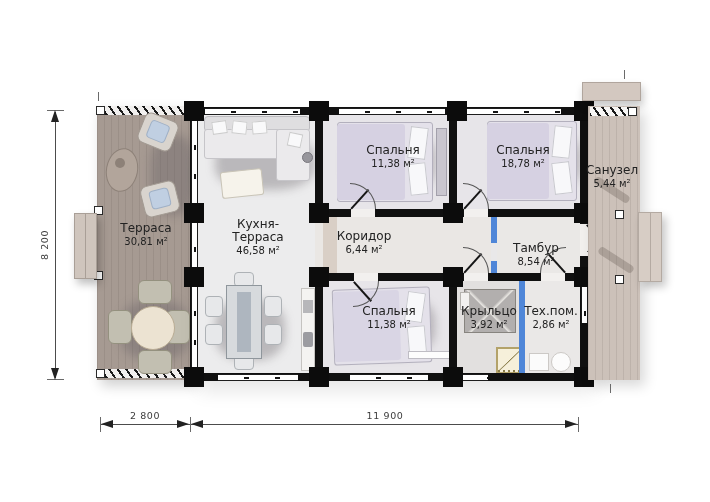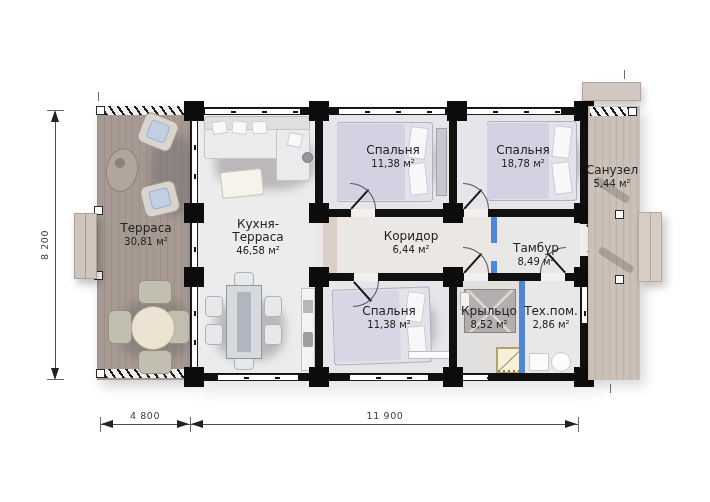--- a/index.html
+++ b/index.html
@@ -262,35 +262,35 @@
     <div class="rarea">11,38 м²</div>
   </div>
   <div class="rlabel" style="left:523px;top:144px;">
     <div class="rname">Спальня</div>
     <div class="rarea">18,78 м²</div>
   </div>
   <div class="rlabel" style="left:612px;top:164px;">
     <div class="rname">Санузел</div>
     <div class="rarea">5,44 м²</div>
   </div>
-  <div class="rlabel" style="left:411px;top:230px;">
+  <div class="rlabel" style="left:364px;top:230px;">
     <div class="rname">Коридор</div>
     <div class="rarea">6,44 м²</div>
   </div>
   <div class="rlabel" style="left:536px;top:242px;">
     <div class="rname">Тамбур</div>
-    <div class="rarea">8,49 м²</div>
+    <div class="rarea">8,54 м²</div>
   </div>
   <div class="rlabel" style="left:389px;top:305px;">
     <div class="rname">Спальня</div>
     <div class="rarea">11,38 м²</div>
   </div>
   <div class="rlabel" style="left:489px;top:305px;">
     <div class="rname">Крыльцо</div>
-    <div class="rarea">8,52 м²</div>
+    <div class="rarea">3,92 м²</div>
   </div>
   <div class="rlabel" style="left:551px;top:305px;">
     <div class="rname">Тех.пом.</div>
     <div class="rarea">2,86 м²</div>
   </div>
 
   <div class="dline" style="left:55px;top:112px;width:1px;height:266px;"></div>
   <div class="dtick" style="left:47px;top:110px;width:17px;height:1px;"></div>
   <div class="dtick" style="left:47px;top:379px;width:17px;height:1px;"></div>
   <div class="arr" style="left:51px;top:110px;border-width:0 4.5px 12px 4.5px;border-color:transparent transparent #222 transparent;"></div>
@@ -298,16 +298,16 @@
   <div class="dimtext" style="left:44px;top:245px;transform:translate(-50%,-50%) rotate(-90deg);">8 200</div>
 
   <div class="dline" style="left:100px;top:424px;width:478px;height:1px;"></div>
   <div class="dtick" style="left:100px;top:417px;width:1px;height:15px;"></div>
   <div class="dtick" style="left:190px;top:417px;width:1px;height:15px;"></div>
   <div class="dtick" style="left:578px;top:417px;width:1px;height:15px;"></div>
   <div class="arr" style="left:101px;top:420px;border-width:4.5px 12px 4.5px 0;border-color:transparent #222 transparent transparent;"></div>
   <div class="arr" style="left:177px;top:420px;border-width:4.5px 0 4.5px 12px;border-color:transparent transparent transparent #222;"></div>
   <div class="arr" style="left:191px;top:420px;border-width:4.5px 12px 4.5px 0;border-color:transparent #222 transparent transparent;"></div>
   <div class="arr" style="left:565px;top:420px;border-width:4.5px 0 4.5px 12px;border-color:transparent transparent transparent #222;"></div>
-  <div class="dimtext" style="left:145px;top:410px;">4 800</div>
+  <div class="dimtext" style="left:145px;top:410px;">2 800</div>
   <div class="dimtext" style="left:385px;top:410px;">11 900</div>
 
 </div>
 
 </body></html>

